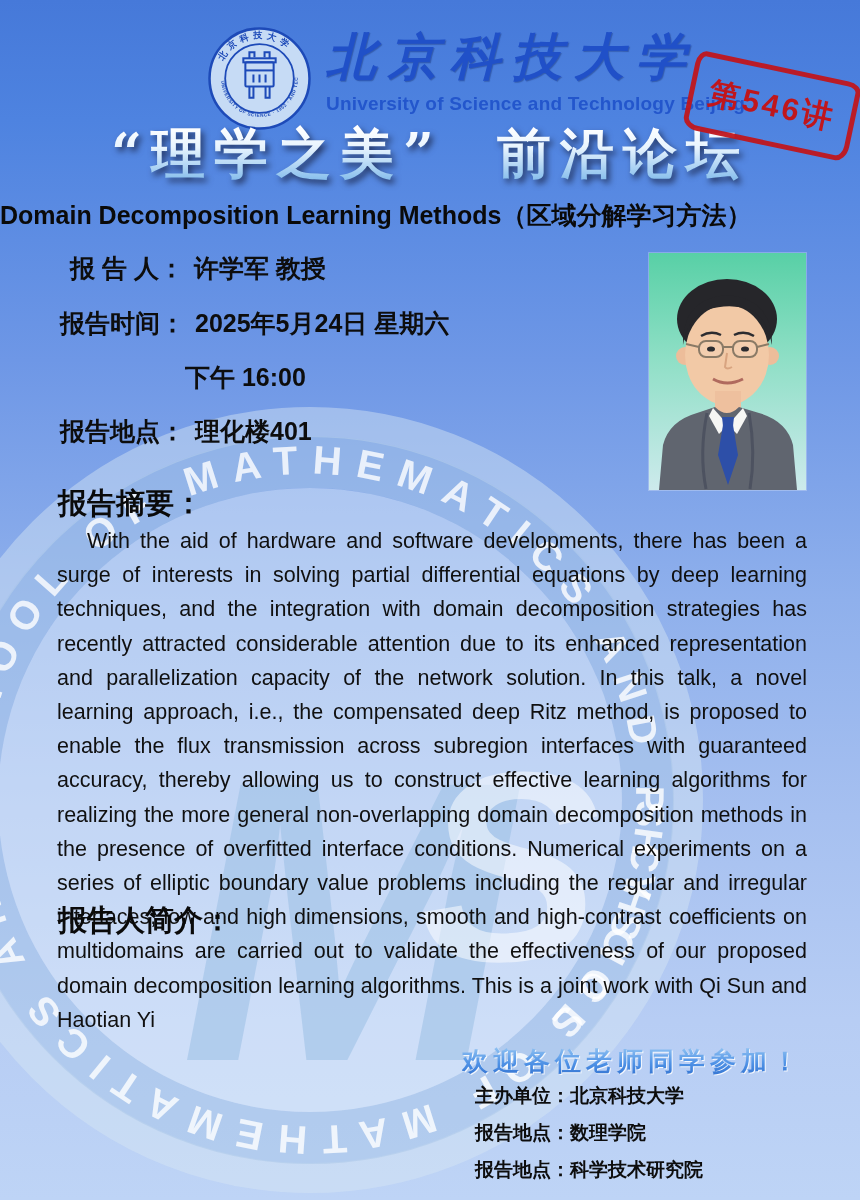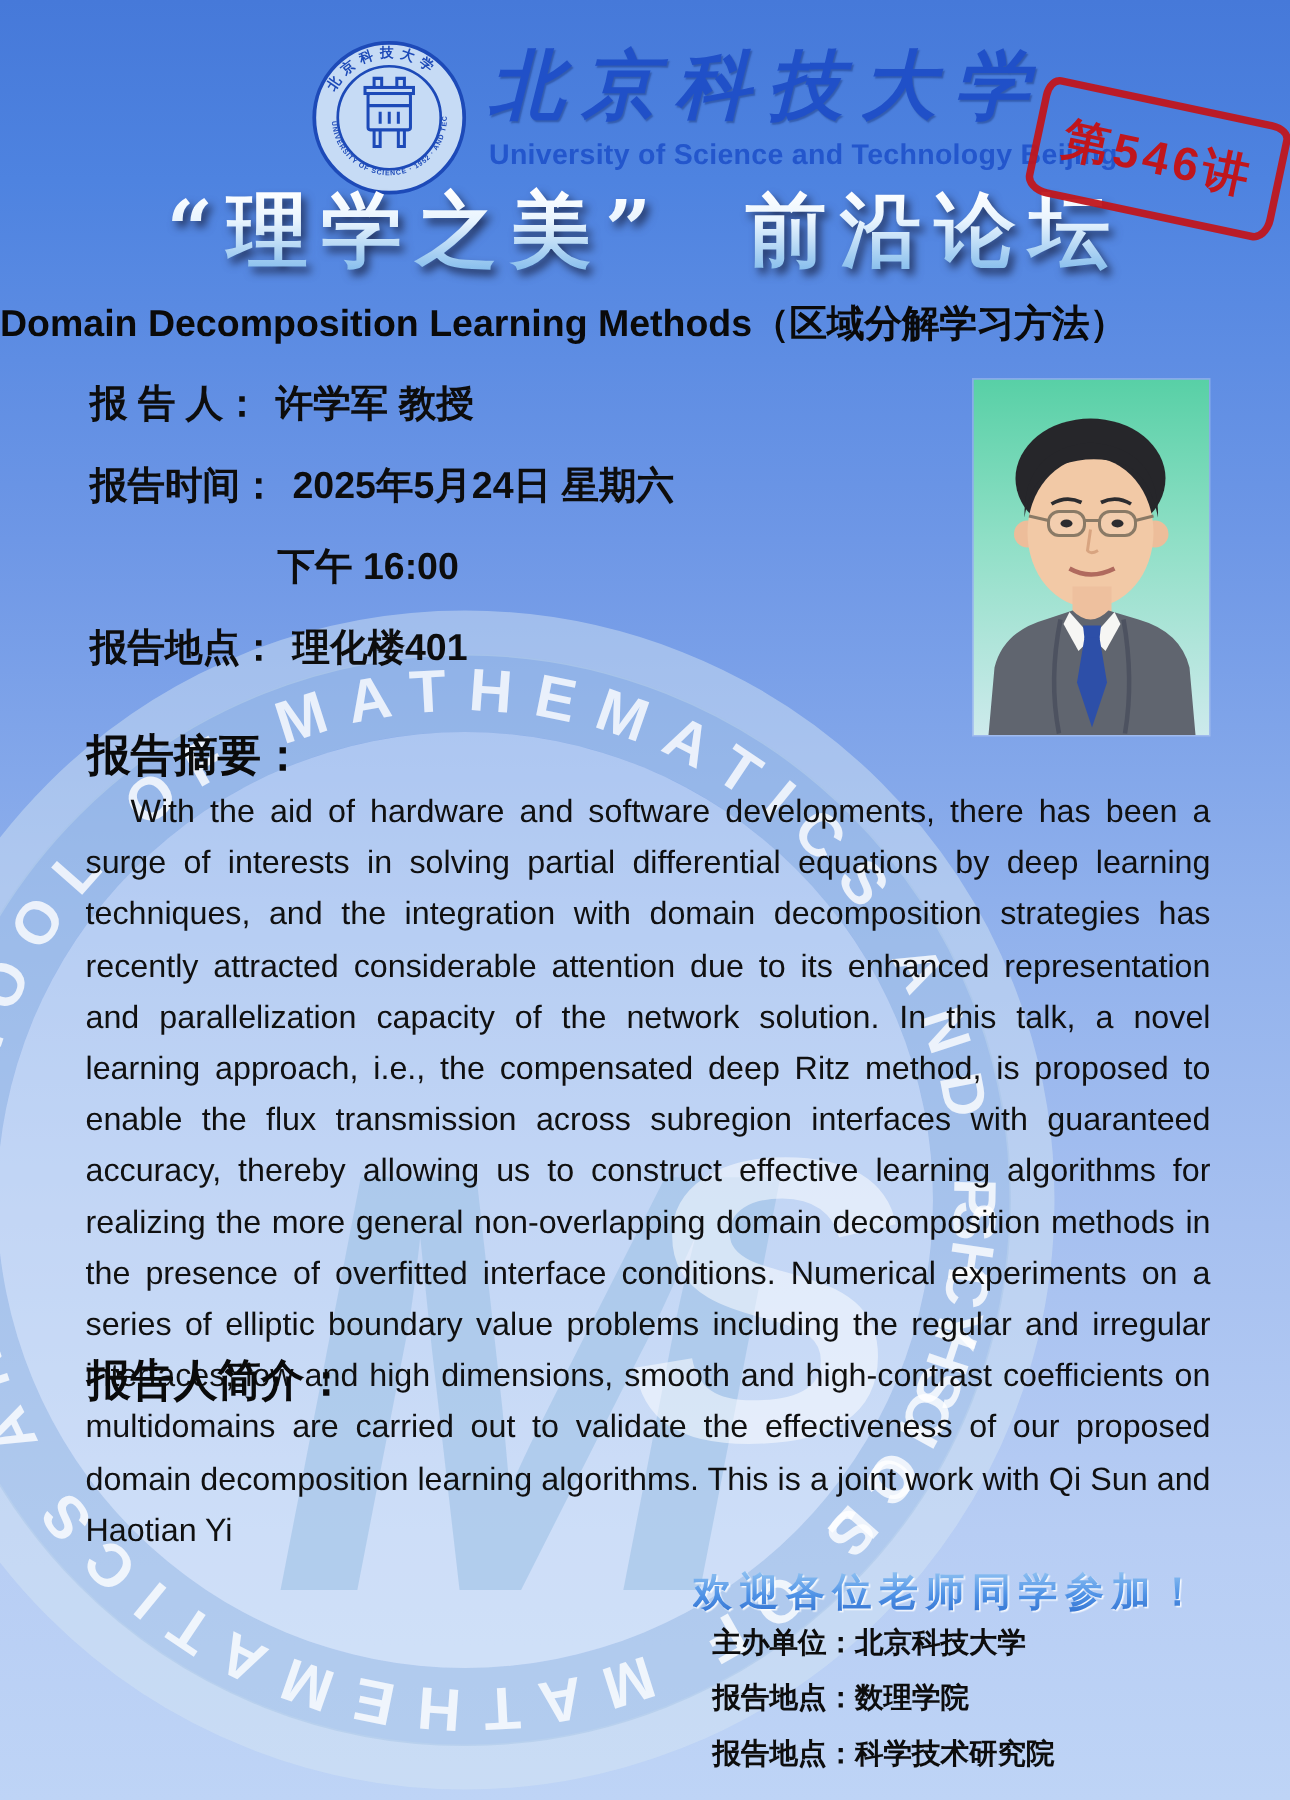--- a/index.html
+++ b/index.html
@@ -39,21 +39,21 @@
     }
   }
   
   .talk-title{
     position:absolute;left:0;top:199px;width:732px;text-align:center;z-index:3;
     font-size:25px;font-weight:800;color:#0a0a0a;white-space:nowrap;
   }
   
   .details{position:absolute;left:60px;top:252px;z-index:3;}
   .details .row{position:absolute;left:0;white-space:nowrap;font-size:25px;font-weight:900;color:#0d0d0d;}
-  .details .row:nth-child(1){top:0;}
+  .details .row:nth-child(1){top:0;margin-left:10px;}
   .details .row:nth-child(2){top:55px;}
   .details .row:nth-child(3){top:109px;left:125px;}
   .details .row:nth-child(4){top:163px;}
   .details .lab{margin-right:10px;}
   
   .photo{position:absolute;left:649px;top:253px;width:157px;height:237px;z-index:3;box-shadow:0 0 0 1px rgba(255,255,255,.25);}
   
   .sec-heading{position:absolute;left:58px;z-index:3;font-size:29px;font-weight:700;color:#0a0a0a;white-space:nowrap;}
   .abstract-heading{top:484px;}
   .abstract-text{

